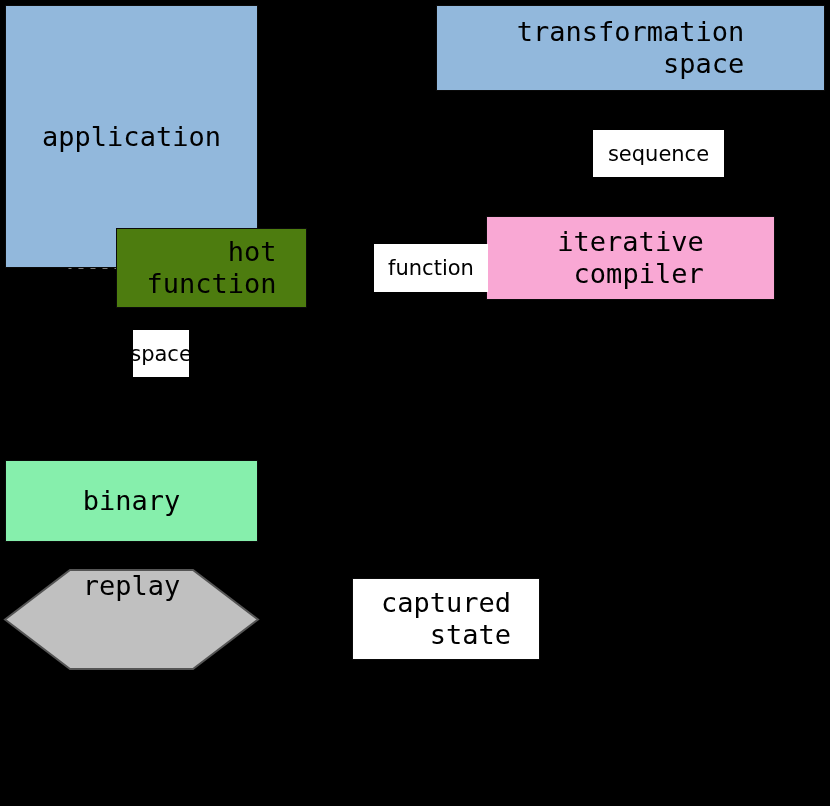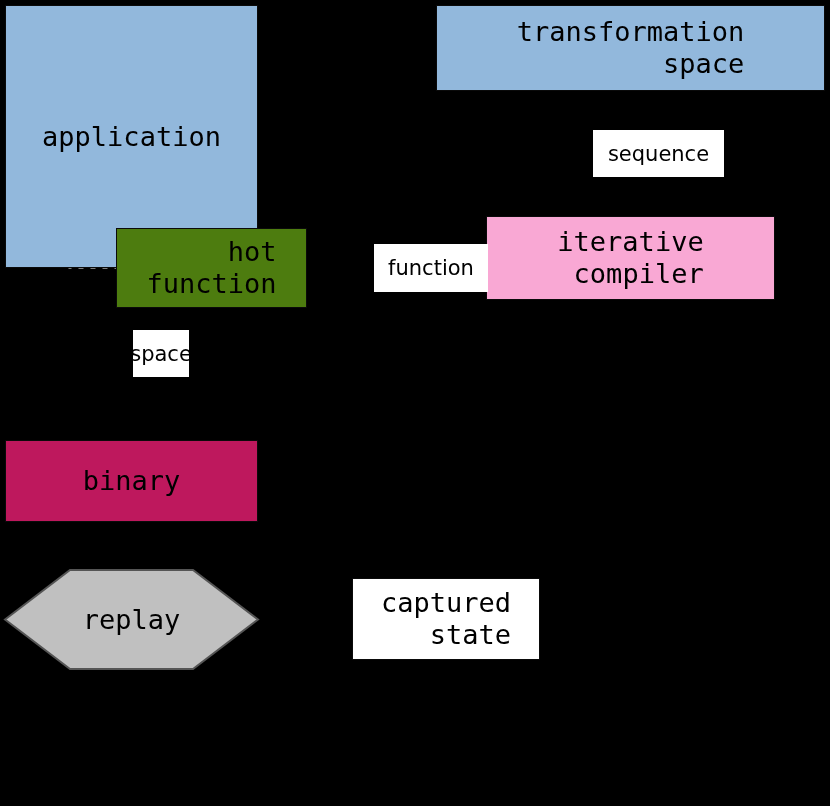--- a/index.html
+++ b/index.html
@@ -57,21 +57,21 @@
   }
   #edgeSvg { z-index: 1; }
   #dashSvg { z-index: 3; }
   #hexSvg  { z-index: 2; }
   .node, .edge-label { z-index: 4; }
   .edge-label { z-index: 6; }
   .hex-text {
     position: absolute;
     z-index: 5;
     display: flex;
-    align-items: center;
+    align-items: flex-start;
     justify-content: center;
     color: #000;
     font-family: "DejaVu Sans Mono", "Liberation Mono", monospace;
     font-size: 27px;
   }
 </style>
 </head>
 <body>
 
 <div id="canvas">
@@ -113,21 +113,21 @@
   <div class="node node-mono" style="left:116px; top:228px; width:191px; height:80px; background:#4d7c0f;">
     <span>hot
 function</span>
   </div>
 
   <div class="node node-mono" style="left:486px; top:216px; width:289px; height:84px; background:#f9a8d4;">
     <span>iterative
 compiler</span>
   </div>
 
-  <div class="node node-mono" style="left:5px; top:440px; width:253px; height:82px; background:#be185d;">
+  <div class="node node-mono" style="left:5px; top:460px; width:253px; height:82px; background:#86efac;">
     <span>binary</span>
   </div>
 
   <div class="hex-text" style="left:5px; top:570px; width:253px; height:99px;">
     <span>replay</span>
   </div>
 
   <div class="node node-mono" style="left:352px; top:578px; width:188px; height:82px; background:#ffffff;">
     <span>captured
 state</span>

